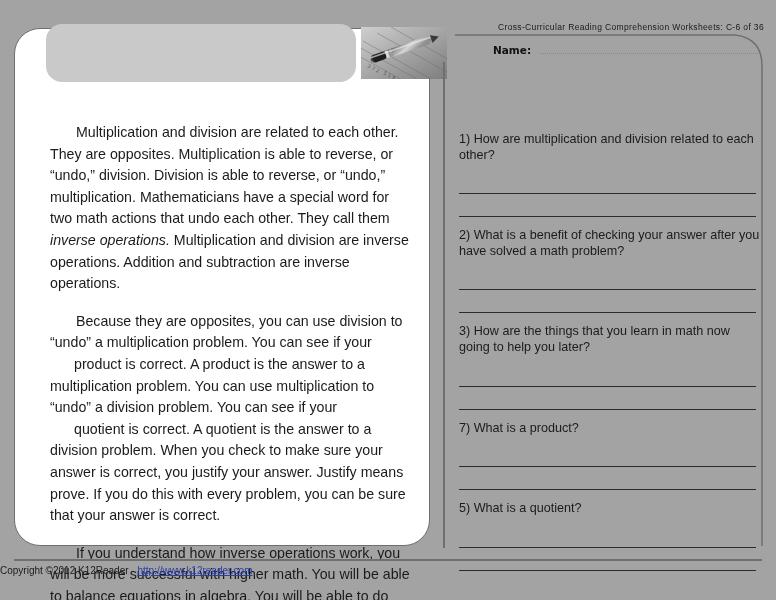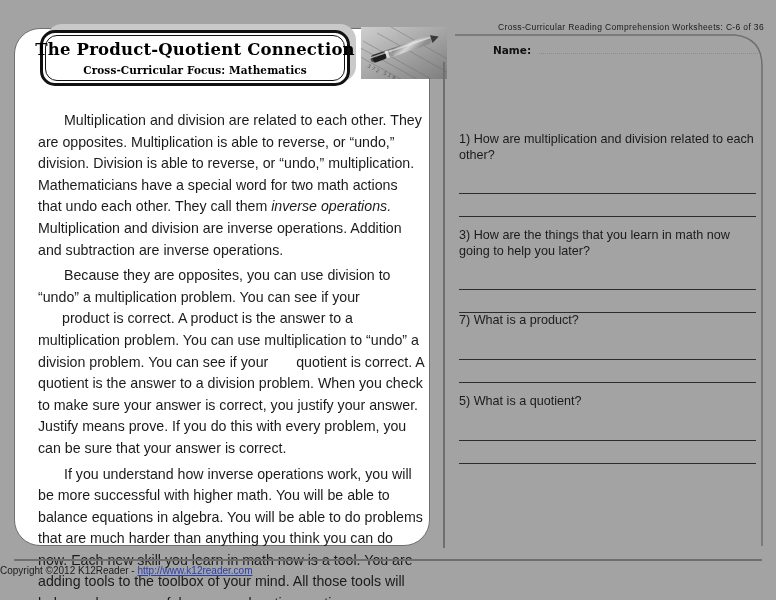--- a/index.html
+++ b/index.html
@@ -118,21 +118,21 @@
     position: absolute;
     left: 34px;
     top: 106px;
     width: 394px;
     font-size: 14.2px;
     line-height: 21.6px;
     color: #1b1b1b;
     font-family: "Liberation Sans", sans-serif;
   }
   .passage-body p {
-    margin: 4px;
+    margin: 16px;
     text-indent: 26px;
   }
   .passage-body i { font-style: italic; }
   .passage-body b { font-weight: normal; padding-left: 24px; }
 
   
   .divider {
     position: absolute;
     left: 443px;
     top: 62px;
@@ -239,26 +239,20 @@
 </head>
 <body>
 
 <div id="page">
 
   <div class="series-label">Cross-Curricular Reading Comprehension Worksheets: C-6 of 36</div>
 
   <div class="passage-panel"></div>
 
   <div class="title-plaque-shadow"></div>
-  <div class="title-plaque">
-    <div class="title-plaque-inner">
-      <div class="worksheet-title">The Product-Quotient Connection</div>
-      <div class="worksheet-subtitle">Cross-Curricular Focus: Mathematics</div>
-    </div>
-  </div>
 
   <div class="photo">
     <svg width="86" height="52" viewBox="0 0 86 52" xmlns="http://www.w3.org/2000/svg">
       <defs>
         <linearGradient id="paperG" x1="0" y1="0" x2="1" y2="1">
           <stop offset="0%" stop-color="#cfcfcf"></stop>
           <stop offset="45%" stop-color="#aaaaaa"></stop>
           <stop offset="100%" stop-color="#7d7d7d"></stop>
         </linearGradient>
         <linearGradient id="penG" x1="0" y1="0" x2="1" y2="0.3">
@@ -310,21 +304,26 @@
       <span class="name-line" title=""></span>
     </div>
 
 
     <div class="question-list">
         <div class="question-block" style="margin-bottom: 11px;">
           <div class="question-text">1) How are multiplication and division related to each other?</div>
           <div class="answer-line" style="margin-top: 30px; width: 297px;"></div>
           <div class="answer-line" style="margin-top: 22px; width: 297px;"></div>
         </div>
-        <div class="question-block" style="">
+        <div class="question-block" style="margin-bottom: 11px;">
+          <div class="question-text">2) What is a benefit of checking your answer after you have solved a math problem?</div>
+          <div class="answer-line" style="margin-top: 30px; width: 297px;"></div>
+          <div class="answer-line" style="margin-top: 22px; width: 297px;"></div>
+        </div>
+        <div class="question-block" style="margin-bottom: 11px;">
           <div class="question-text">3) How are the things that you learn in math now going to help you later?</div>
           <div class="answer-line" style="margin-top: 30px; width: 297px;"></div>
           <div class="answer-line" style="margin-top: 22px; width: 297px;"></div>
         </div>
         <div class="question-block" style="margin-bottom: 11px;">
           <div class="question-text">7) What is a product?</div>
           <div class="answer-line" style="margin-top: 30px; width: 297px;"></div>
           <div class="answer-line" style="margin-top: 22px; width: 297px;"></div>
         </div>
         <div class="question-block" style="margin-bottom: 18px;">

